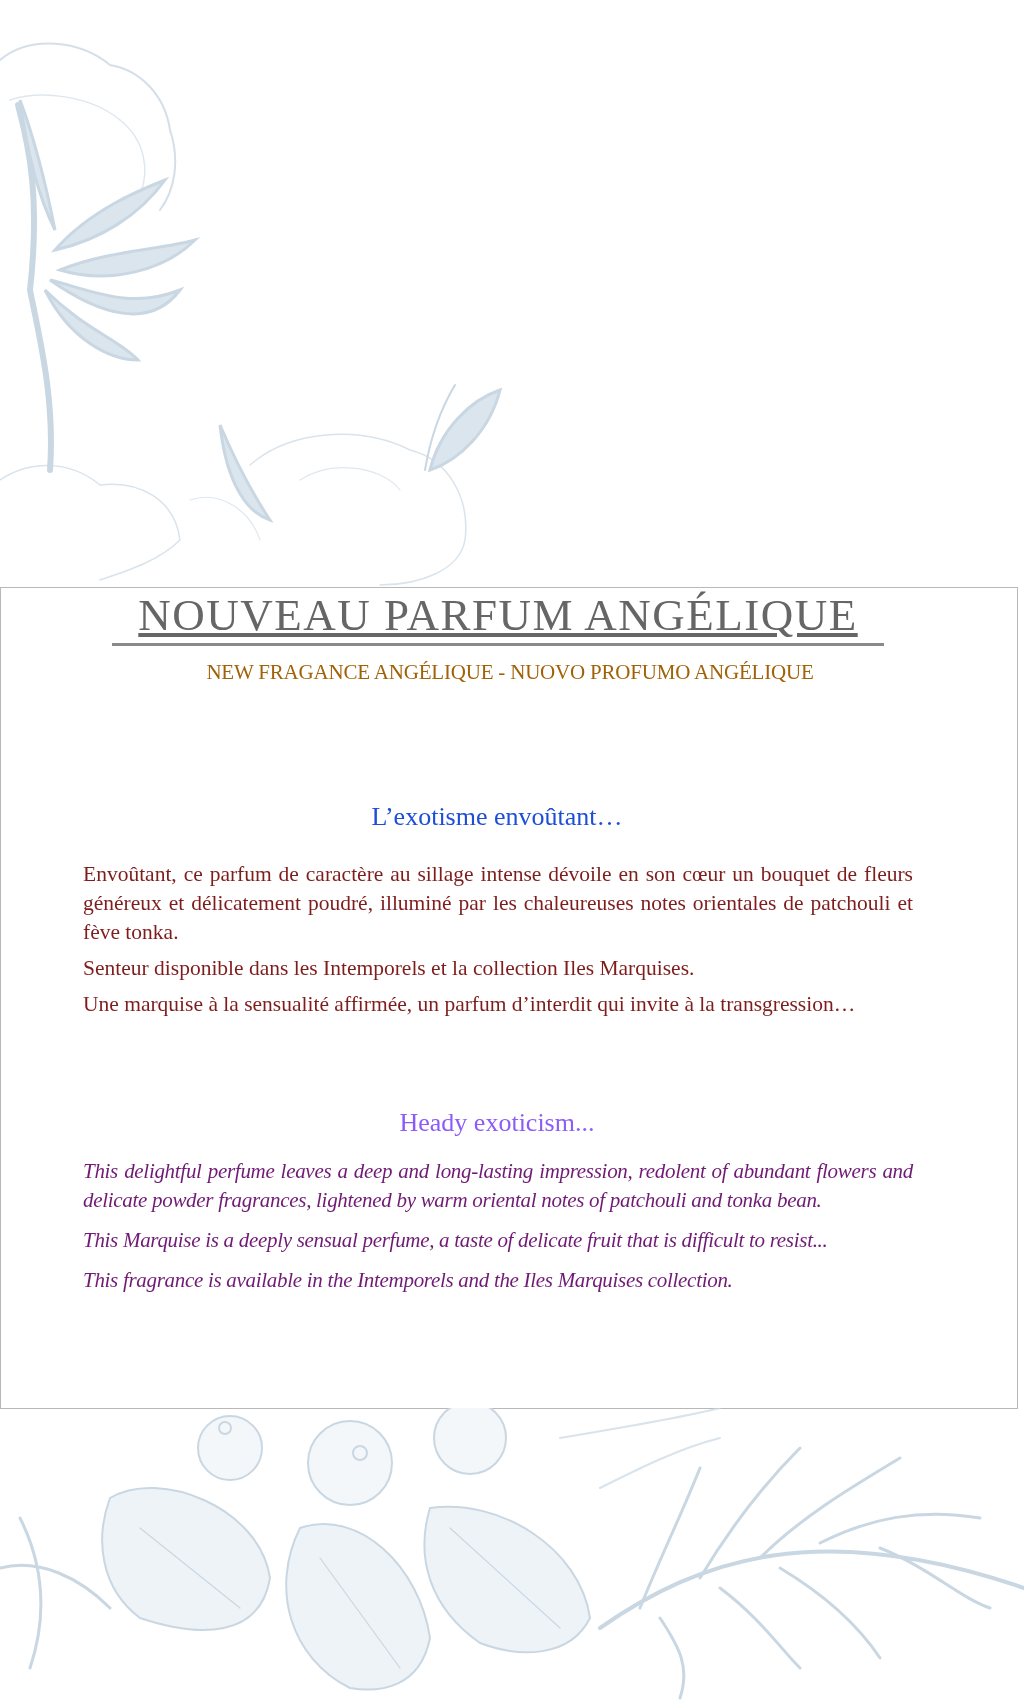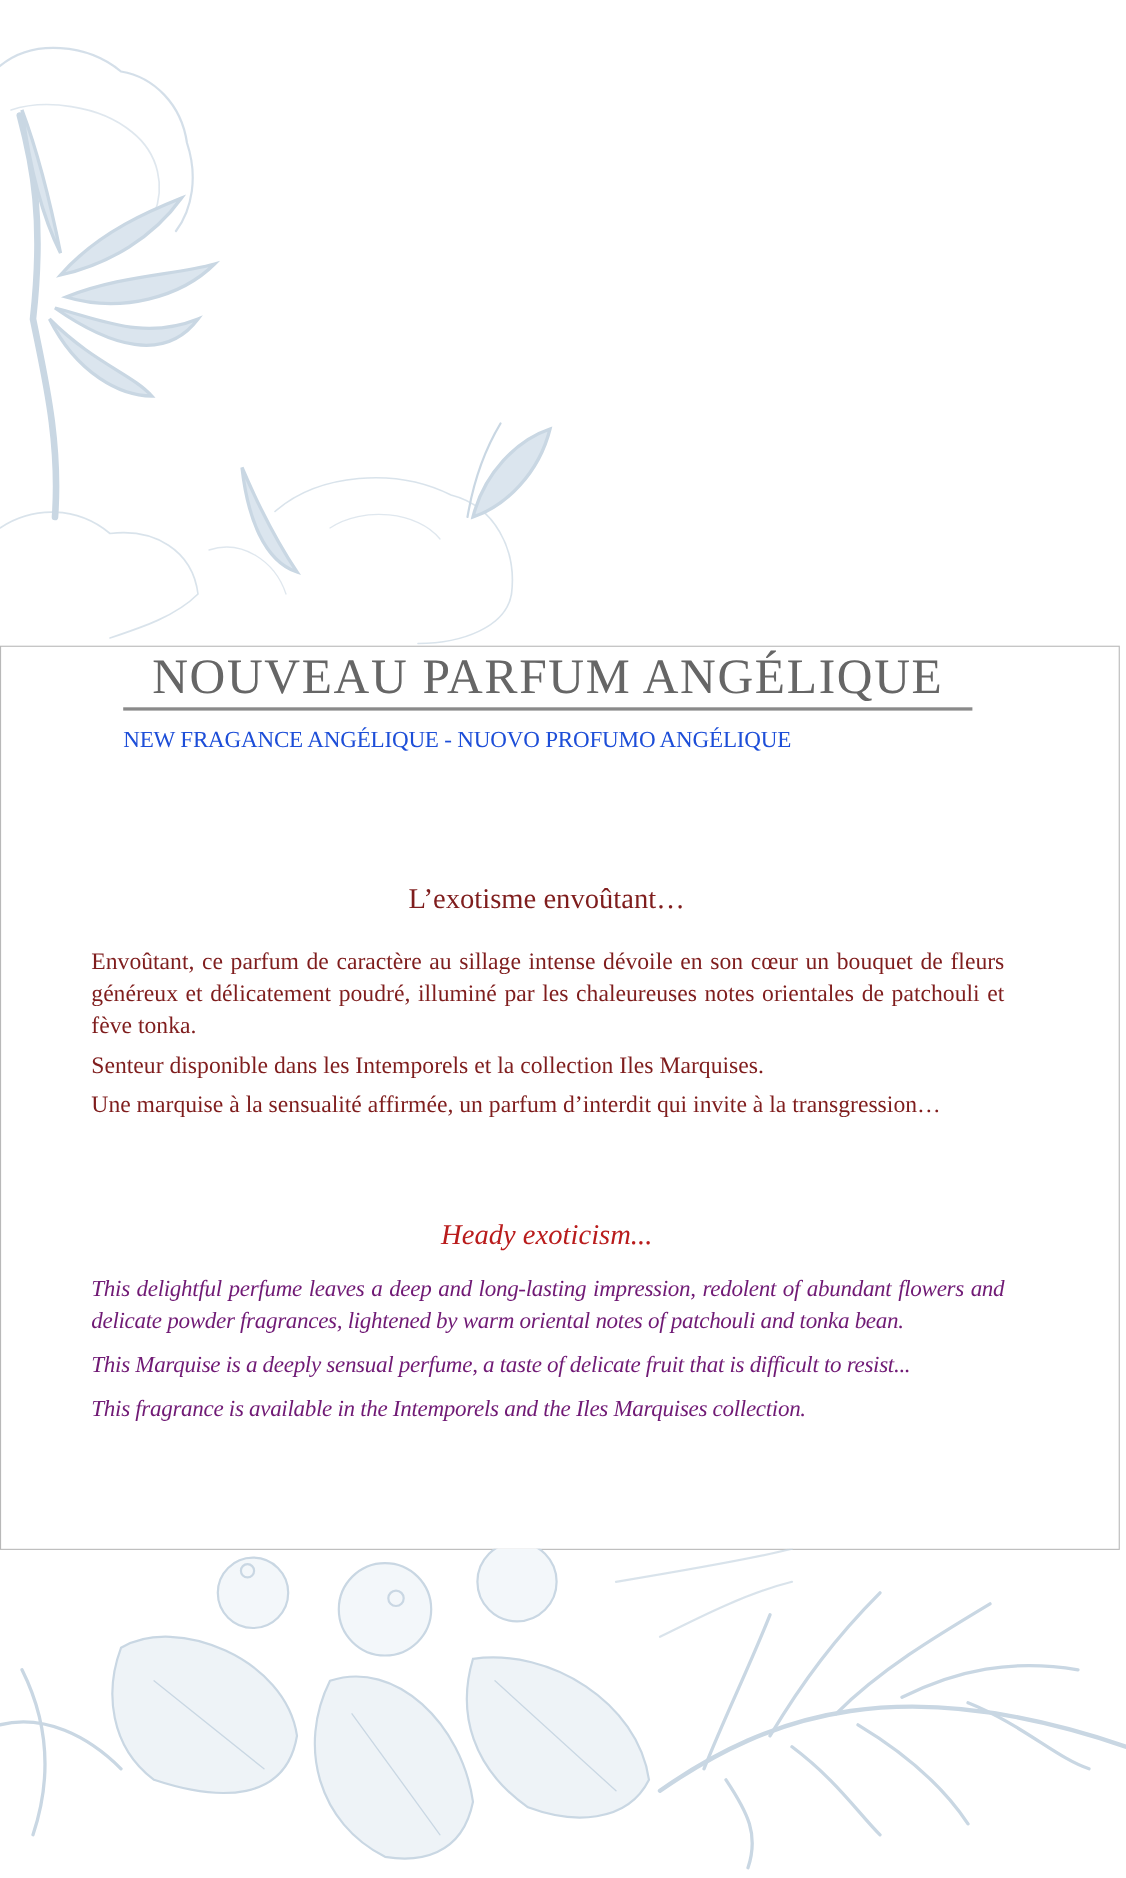--- a/index.html
+++ b/index.html
@@ -16,37 +16,37 @@
 
     .card {
       position: absolute; left: 0; top: 587px; width: 1018px; height: 822px;
       background: #ffffff;
       border: 1.5px solid #b8b8b8;
       box-sizing: border-box;
     }
     .title {
       position: absolute; left: 112px; width: 772px; top: 589px;
       text-align: center; font-size: 45px; letter-spacing: 1.5px;
-      color: #666666; white-space: nowrap; line-height: 52px;
+      color: #666666; white-space: nowrap; line-height: 52px; text-decoration: underline;
     }
     .title-rule {
       position: absolute; left: 112px; top: 643px; width: 772px; height: 3px;
       background: #8a8a8a;
     }
     .subtitle {
-      position: absolute; left: 112px; width: 772px; top: 660px;
-      text-align: left; font-size: 21px; color: #1d4ed8; white-space: nowrap;
+      position: absolute; left: 124px; width: 772px; top: 660px;
+      text-align: center; font-size: 21px; color: #a16207; white-space: nowrap;
       letter-spacing: -0.2px;
     }
     .section-heading {
       position: absolute; left: 80px; width: 834px; text-align: center;
-      font-size: 26px; color: #7f1d1d;
+      font-size: 26px; color: #1d4ed8;
     }
     .fr-heading { top: 802px; }
-    .en-heading { top: 1108px; font-style: italic; color: #b91c1c; }
+    .en-heading { top: 1108px; color: #8b5cf6; }
 
     .text-block { position: absolute; left: 83px; width: 830px; }
     .text-block p {
       margin: 0 0 7px 0; text-align: justify; text-align-last: left;
       font-size: 21.5px; line-height: 29px;
     }
     .fr-body { top: 860px; color: #7f1d1d; }
     .en-body { top: 1157px; color: #701a75; font-style: italic; }
     .en-body p { font-size: 21px; line-height: 29px; margin-bottom: 11px; letter-spacing: -0.3px; }
   </style>

